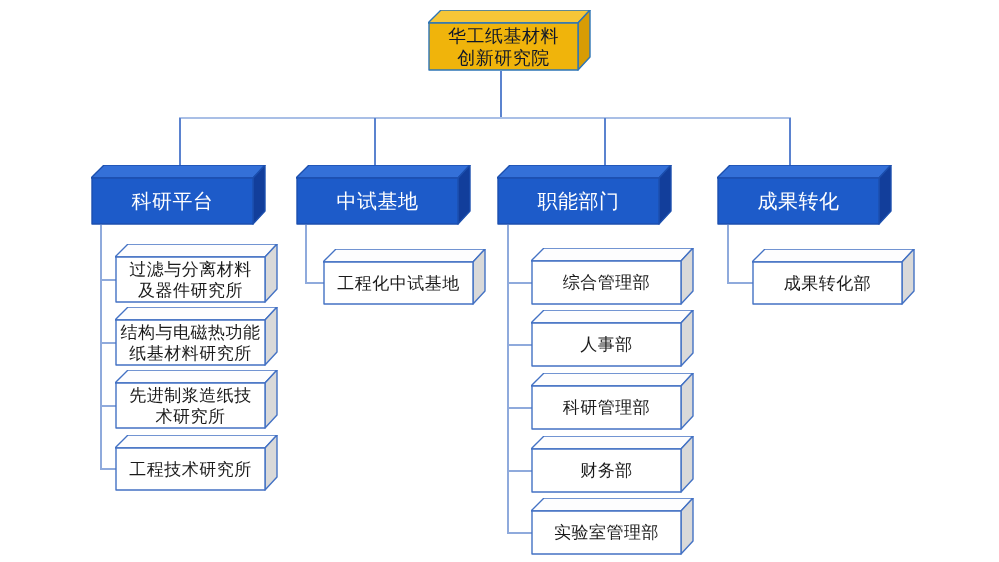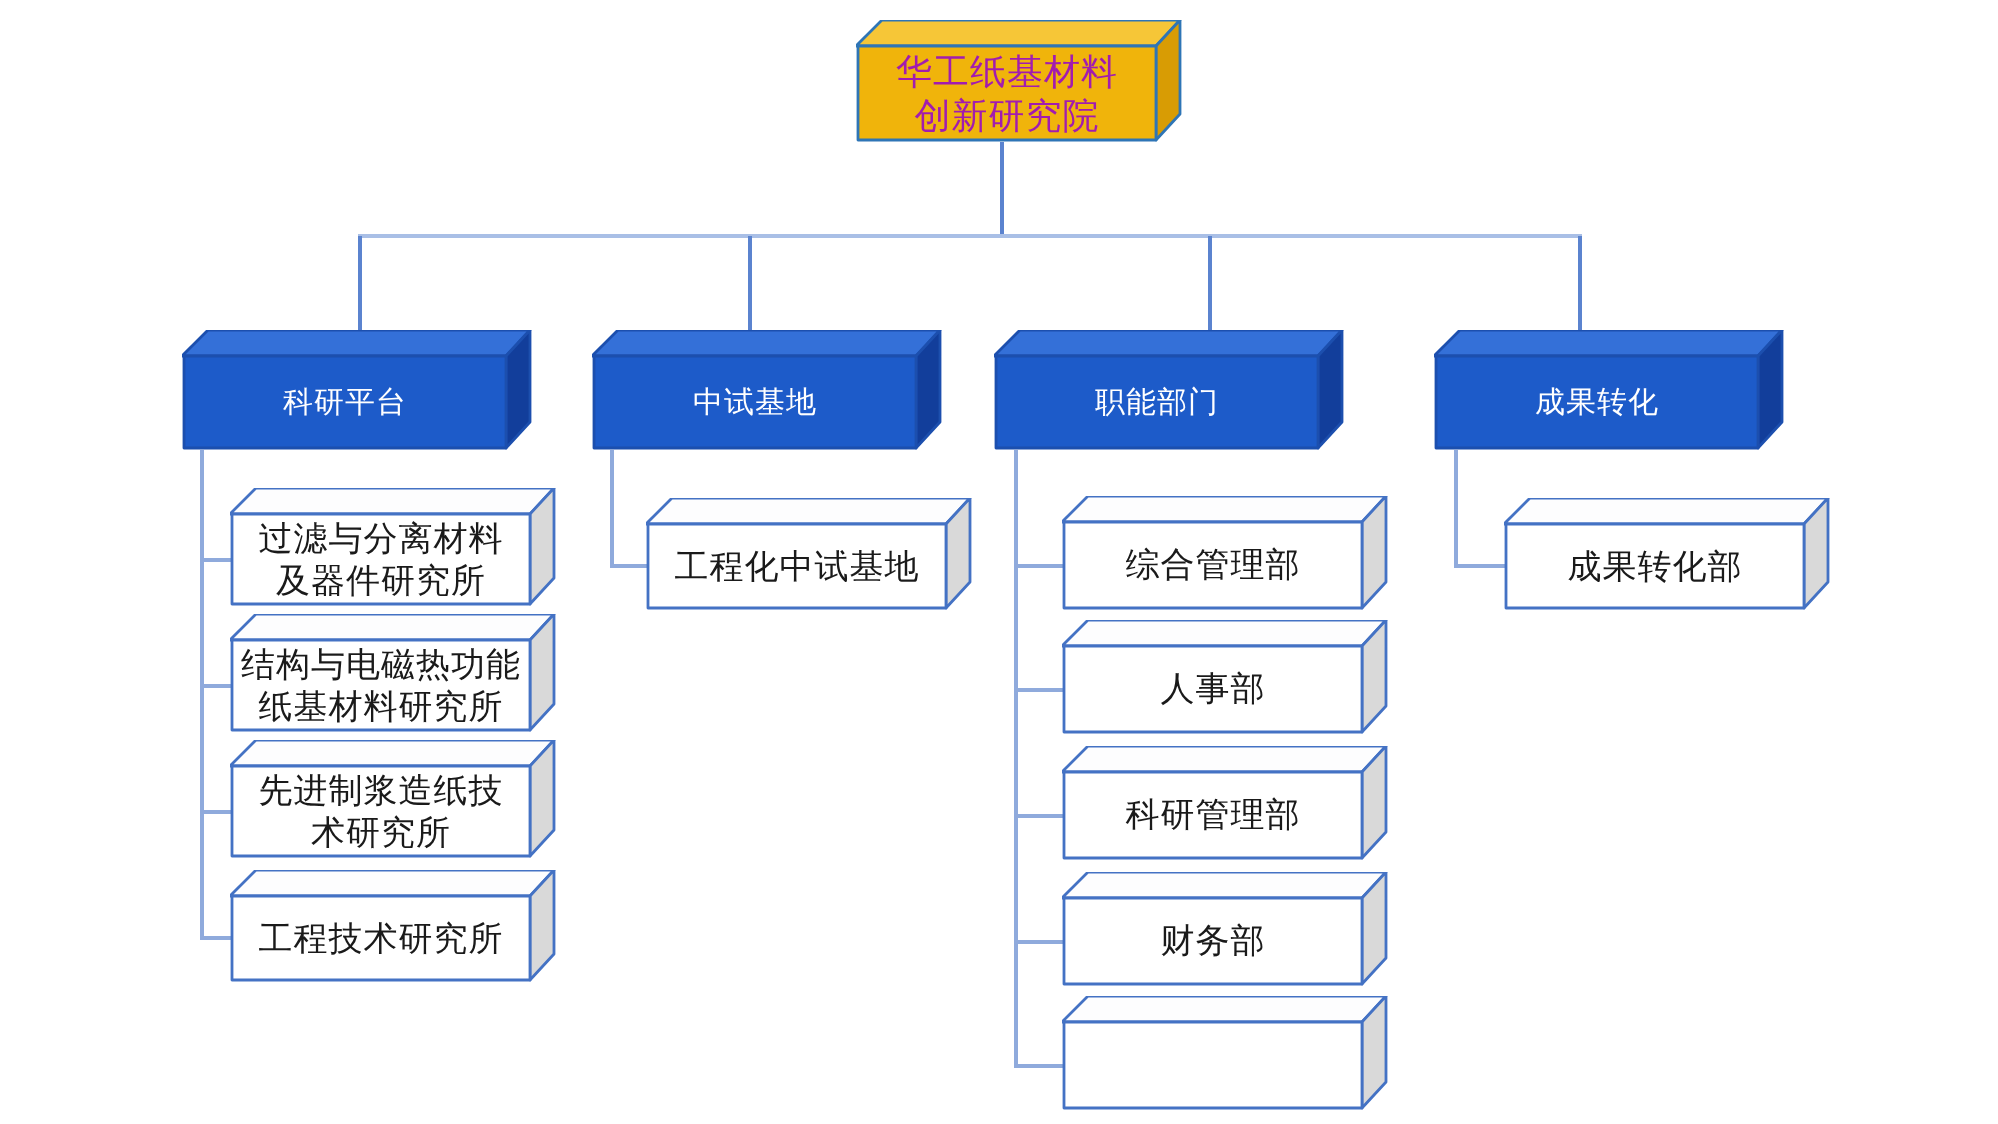--- a/index.html
+++ b/index.html
@@ -16,21 +16,21 @@
   .box3d{position:absolute;}
   .box3d svg{position:absolute;left:0;top:0;display:block;}
   .box-label{
     position:absolute;
     display:flex;align-items:center;justify-content:center;
     text-align:center;
     white-space:pre-line;
     letter-spacing:0.5px;
   }
   .box3d[data-type="root"]  .box-label{font-size:18px;line-height:22px;}
-  .box3d[data-type="branch"].box3d .box-label{font-size:15px;line-height:23px;}
+  .box3d[data-type="branch"].box3d .box-label{font-size:20px;line-height:23px;}
   .box3d[data-type="leaf"]  .box-label{font-size:17px;line-height:21px;}
 </style>
 </head>
 <body>
 
 <div id="canvas">
 
   <div class="seg v dark" style="left: 500px; top: 71px; height: 47px; background: rgb(91, 131, 207);"></div>
   <div class="seg h light" style="left: 179px; top: 117px; width: 612px; background: rgb(169, 191, 230);"></div>
   <div class="seg v dark" style="left: 179px; top: 118px; height: 60px; background: rgb(91, 131, 207);"></div>
@@ -56,21 +56,21 @@
 
   <div class="seg v rail" style="left: 727px; top: 225px; height: 58px; background: rgb(143, 170, 220);"></div>
   <div class="seg h rail" style="left: 727px; top: 282px; width: 26px; background: rgb(143, 170, 220);"></div>
 
   <div class="box3d" data-type="root" style="left:428px;top:10px;width:163px;height:61px;">
       <svg width="163" height="61">
         <polygon points="0,13 13,0 162,0 150,13" fill="#F6C637" stroke="#2E75B6" stroke-width="1.4" stroke-linejoin="round"></polygon>
         <polygon points="150,13 162,0 162,47 150,60" fill="#D89C04" stroke="#2E75B6" stroke-width="1.4" stroke-linejoin="round"></polygon>
         <polygon points="1,13 150,13 150,60 1,60" fill="#F0B40B" stroke="#2E75B6" stroke-width="1.4" stroke-linejoin="round"></polygon>
       </svg>
-    <div class="box-label" style="left: 1px; top: 13px; width: 149px; height: 47px; color: #a21caf;">华工纸基材料
+    <div class="box-label" style="left: 1px; top: 13px; width: 149px; height: 47px; color: #0f172a;">华工纸基材料
 创新研究院</div>
   </div>
 
   <div class="box3d" data-type="branch" style="left:91px;top:165px;width:175px;height:60px;">
       <svg width="175" height="60">
         <polygon points="0,13 13,0 174,0 162,13" fill="#3470D8" stroke="#1C4FAE" stroke-width="1.4" stroke-linejoin="round"></polygon>
         <polygon points="162,13 174,0 174,46 162,59" fill="#123E9B" stroke="#1C4FAE" stroke-width="1.4" stroke-linejoin="round"></polygon>
         <polygon points="1,13 162,13 162,59 1,59" fill="#1D5BC9" stroke="#1C4FAE" stroke-width="1.4" stroke-linejoin="round"></polygon>
       </svg>
     <div class="box-label" style="left: 1px; top: 13px; width: 161px; height: 46px; color: rgb(255, 255, 255);">科研平台</div>
@@ -176,20 +176,21 @@
         <polygon points="1,13 150,13 150,56 1,56" fill="#FFFFFF" stroke="#4472C4" stroke-width="1.4" stroke-linejoin="round"></polygon>
       </svg>
     <div class="box-label" style="left: 1px; top: 13px; width: 149px; height: 43px; color: rgb(26, 26, 26);">财务部</div>
   </div>
   <div class="box3d" data-type="leaf" style="left:531px;top:498px;width:163px;height:57px;">
       <svg width="163" height="57">
         <polygon points="0,13 13,0 162,0 150,13" fill="#FDFDFE" stroke="#4472C4" stroke-width="1.4" stroke-linejoin="round"></polygon>
         <polygon points="150,13 162,0 162,43 150,56" fill="#D9D9D9" stroke="#4472C4" stroke-width="1.4" stroke-linejoin="round"></polygon>
         <polygon points="1,13 150,13 150,56 1,56" fill="#FFFFFF" stroke="#4472C4" stroke-width="1.4" stroke-linejoin="round"></polygon>
       </svg>
+    <div class="box-label" style="left: 1px; top: 13px; width: 149px; height: 43px; color: rgb(26, 26, 26);">实验室管理部</div>
   </div>
 
   <div class="box3d" data-type="leaf" style="left:752px;top:249px;width:163px;height:56px;">
       <svg width="163" height="56">
         <polygon points="0,13 13,0 162,0 150,13" fill="#FDFDFE" stroke="#4472C4" stroke-width="1.4" stroke-linejoin="round"></polygon>
         <polygon points="150,13 162,0 162,42 150,55" fill="#D9D9D9" stroke="#4472C4" stroke-width="1.4" stroke-linejoin="round"></polygon>
         <polygon points="1,13 150,13 150,55 1,55" fill="#FFFFFF" stroke="#4472C4" stroke-width="1.4" stroke-linejoin="round"></polygon>
       </svg>
     <div class="box-label" style="left: 1px; top: 13px; width: 149px; height: 42px; color: rgb(26, 26, 26); border-radius: 11px;">成果转化部</div>
   </div>

